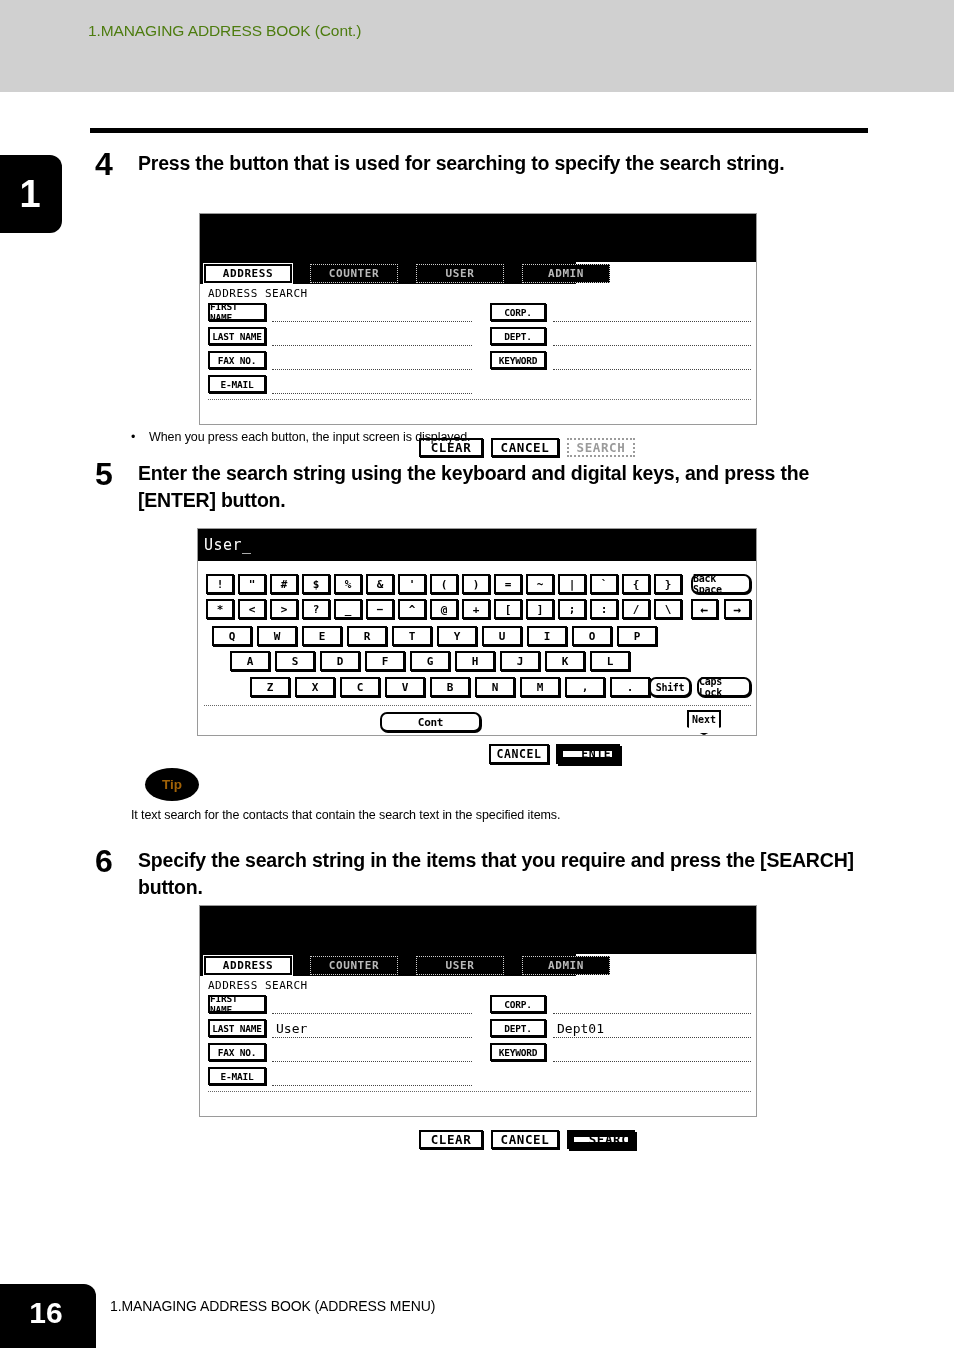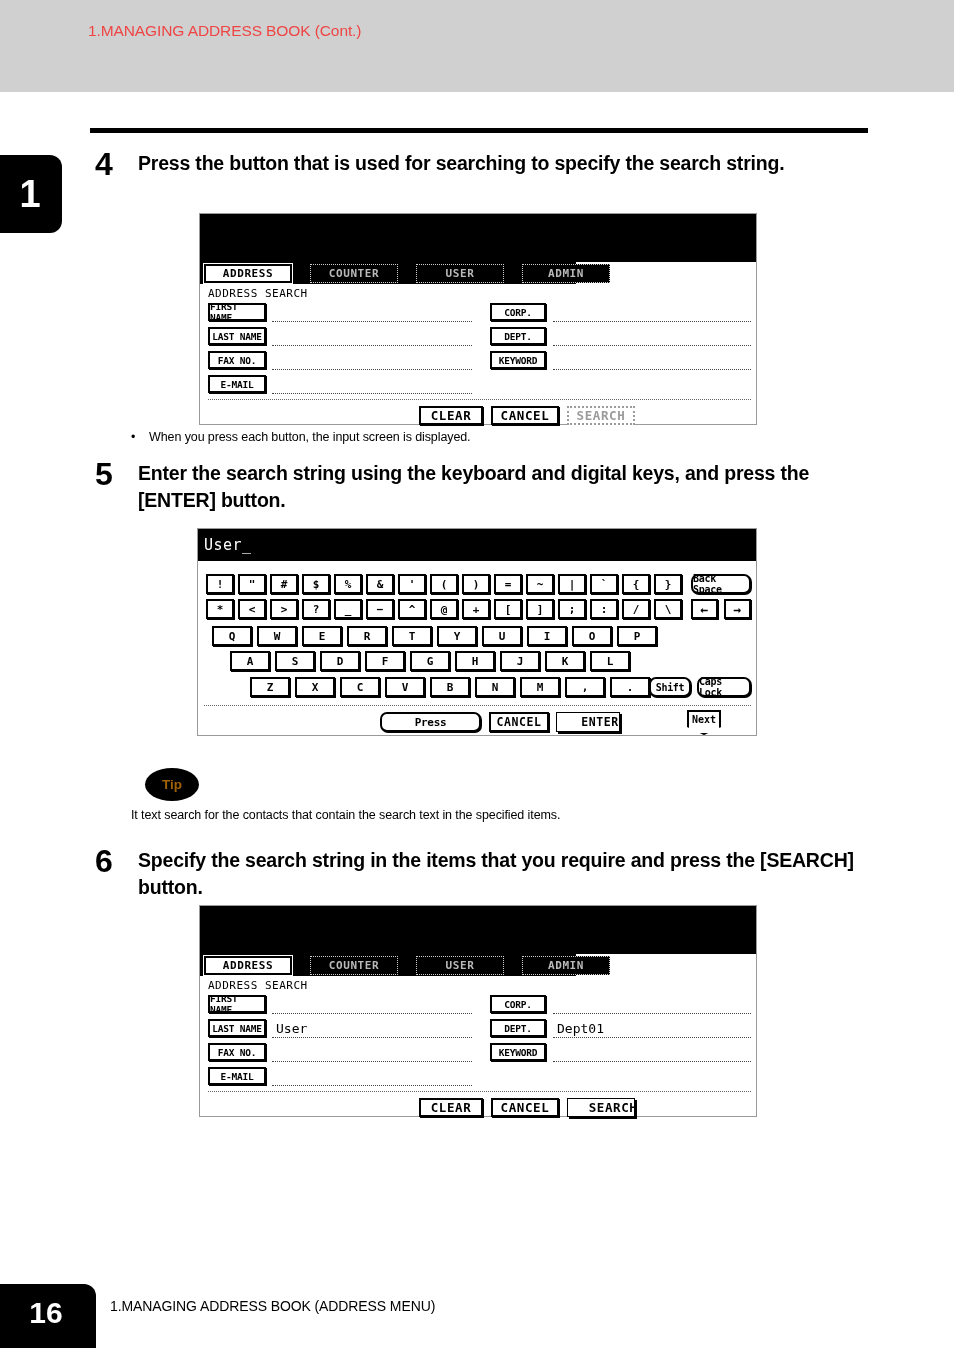--- a/index.html
+++ b/index.html
@@ -12,21 +12,21 @@
     -webkit-font-smoothing:none;
   }
 
   
   .hdr-band{
     position:absolute;left:0;top:0;width:954px;height:92px;
     background:#d0d0d0;
   }
   .hdr-title{
     position:absolute;left:88px;top:22px;
-    font-size:15.5px;color:#ef4444;letter-spacing:-0.1px;white-space:nowrap;
+    font-size:15.5px;color:#4d7c0f;letter-spacing:-0.1px;white-space:nowrap;
   }
 
   .side-tab{
     position:absolute;left:-12px;top:155px;width:74px;height:78px;
     background:#000;border-radius:0 12px 12px 0;
   }
   .side-tab-num{
     position:absolute;left:0;top:0;width:74px;height:78px;
     color:#fff;font-size:38px;font-weight:bold;
     display:flex;align-items:center;justify-content:center;
@@ -138,22 +138,23 @@
   .sepline{position:absolute;border-top:1px dotted #666;}
 
   
   .abtn{
     position:absolute;box-sizing:border-box;
     background:#fff;border:2px solid #000;
     display:flex;align-items:center;justify-content:center;
     font-size:12.5px;font-weight:bold;letter-spacing:0.6px;
     font-family:"DejaVu Sans Mono", monospace;
     box-shadow:1px 1px 0 0 #000;
-  }
-  .abtn.bold{border:1px solid #000000;box-shadow:2px 2px 0 0 #000;padding-left:24px;}
+    margin-top:32px;
+  }
+  .abtn.bold{border:7px solid #000000;box-shadow:2px 2px 0 0 #000;padding-left:24px;}
   .abtn.dim{border:2px dotted #9b9b9b;color:#9b9b9b;box-shadow:none;}
 
   
   .kb-input{
     position:absolute;color:#fff;font-size:15px;
     font-family:"DejaVu Sans Mono", monospace;letter-spacing:0.5px;
   }
   .key{
     position:absolute;box-sizing:border-box;
     background:#fff;border:2px solid #000;
@@ -302,21 +303,21 @@
     </div>
 
   <div class="key wide" style="left:493px;top:45px;width:60px;height:20px;">Back Space</div>
   <div class="key arrow" style="left:493px;top:70px;width:27px;height:20px;">←</div>
   <div class="key arrow" style="left:526px;top:70px;width:27px;height:20px;">→</div>
   <div class="key wide" style="left:451px;top:148px;width:42px;height:20px;">Shift</div>
   <div class="key wide" style="left:499px;top:148px;width:54px;height:20px;">Caps Lock</div>
 
   <div class="sepline" style="left:6px;top:176px;width:547px;"></div>
 
-  <div class="key wide" style="left:182px;top:183px;width:101px;height:20px;font-size:11px;">Press</div>
+  <div class="key wide" style="left:182px;top:183px;width:101px;height:20px;font-size:11px;">Cont</div>
   <div class="abtn" style="left:291px;top:183px;width:60px;height:20px;font-size:11.5px;">CANCEL</div>
   <div class="abtn bold" style="left:358px;top:183px;width:64px;height:20px;font-size:11.5px;">ENTER</div>
   <div class="key-next" style="left:489px;top:181px;width:34px;height:25px;">Next</div>
 </div>
 
 <div class="tip-badge">
   <span>Tip</span>
 </div>
 <div class="tip-text">It text search for the contacts that contain the search text in the specified items.</div>
 

